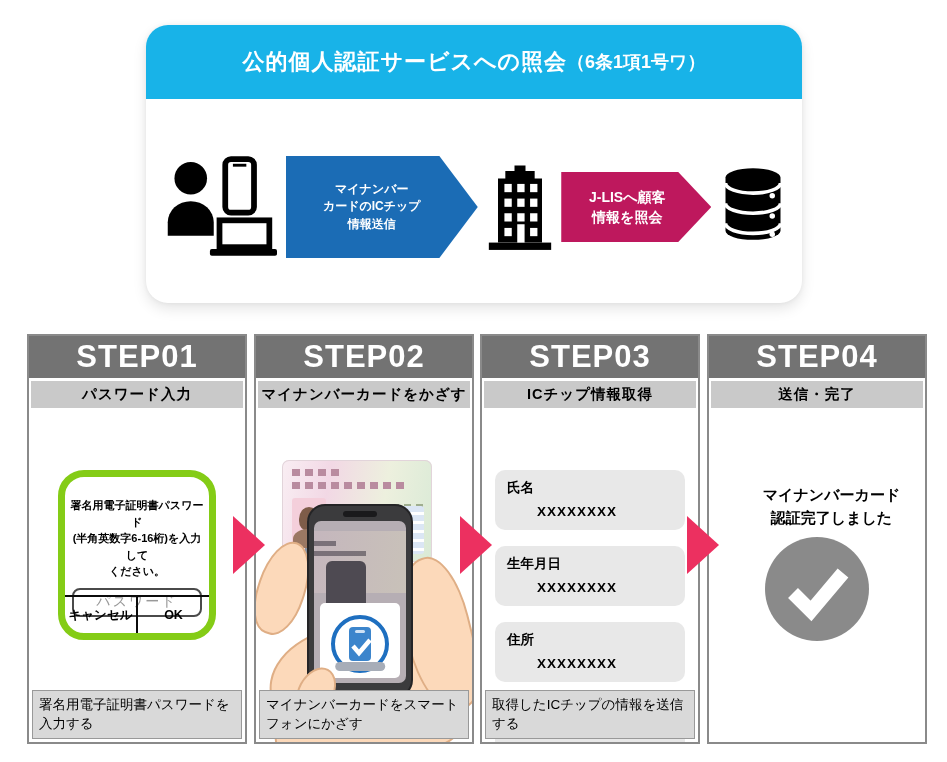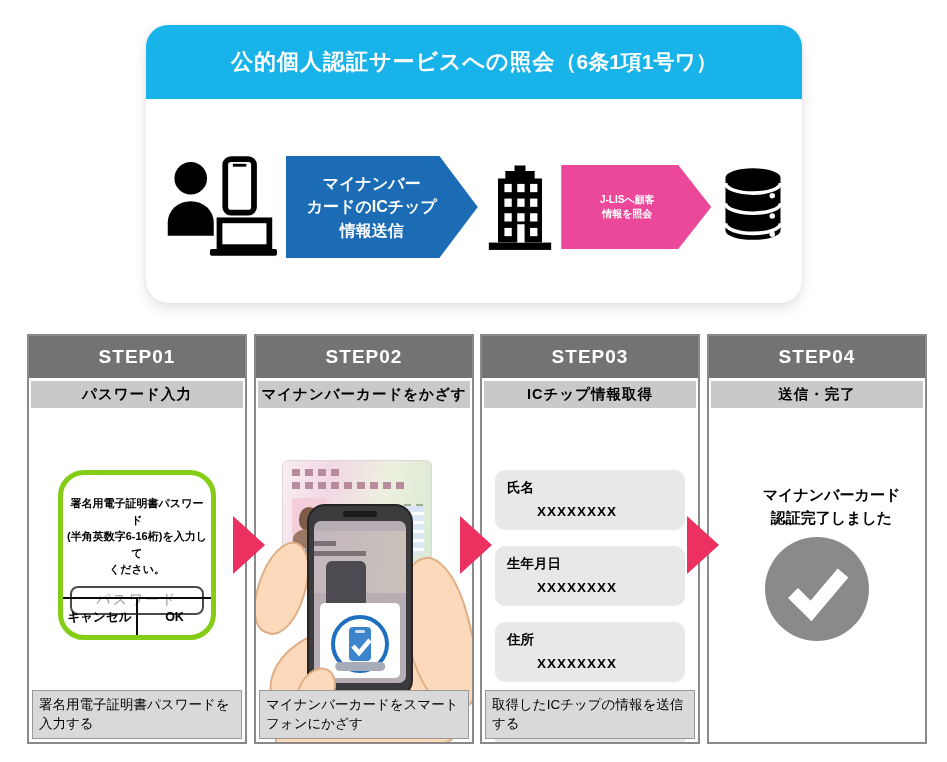--- a/index.html
+++ b/index.html
@@ -5,47 +5,47 @@
   * { margin:0; padding:0; box-sizing:border-box; }
   html,body { width:947px; height:762px; }
   body { position:relative; background:#fff; font-family:"Liberation Sans", sans-serif; overflow:hidden; color:#000; }
 
   
   .top-card { position:absolute; left:146px; top:25px; width:656px; height:278px; background:#fff;
               border-radius:22px; box-shadow:0 6px 14px rgba(0,0,0,.10), 0 0 5px rgba(0,0,0,.06); }
   .card-header { height:74px; border-radius:22px 22px 0 0; background:#18b3e8; display:flex;
                  align-items:center; justify-content:center; color:#fff; font-weight:bold; }
   .card-title-main { font-size:22px; letter-spacing:1px; }
-  .card-title-sub { font-size:21px; margin-top:0; }
+  .card-title-sub { font-size:18px; margin-top:0; }
   .flow-row { display:flex; align-items:center; justify-content:space-between; padding:0 16px; height:216px; }
   .arrow { color:#fff; font-weight:bold; text-align:center; display:flex; flex-direction:column; justify-content:center; }
   .arrow div { line-height:1.45; }
-  .arrow-send { width:192px; height:102px; background:#1b6cb5; font-size:16px; padding-right:20px;
+  .arrow-send { width:192px; height:102px; background:#1b6cb5; font-size:12px; padding-right:20px;
                 clip-path:polygon(0 0,80% 0,100% 50%,80% 100%,0 100%); }
-  .arrow-query { width:150px; height:84px; background:#ec4899; font-size:10px; padding-right:18px;
+  .arrow-query { width:150px; height:70px; background:#be185d; font-size:14px; padding-right:18px;
                  clip-path:polygon(0 0,78% 0,100% 50%,78% 100%,0 100%); }
 
   
   .panel { position:absolute; top:334px; width:220px; height:410px; border:2px solid #8a8a8a; background:#fff; }
   #panel1{left:27px} #panel2{left:254px} #panel3{left:480px} #panel4{left:707px}
   .step-header { height:42px; background:#737373; color:#fff; display:flex; align-items:center;
-                 justify-content:center; font-size:19px; font-weight:bold; letter-spacing:1px; }
+                 justify-content:center; font-size:31px; font-weight:bold; letter-spacing:1px; }
   .step-sub { height:27px; margin:3px 2px 0; background:#c9c9c9; display:flex; align-items:center;
               justify-content:center; font-size:14.5px; font-weight:bold; letter-spacing:1px; }
   .step-body { position:absolute; top:72px; left:0; right:0; bottom:0; overflow:hidden; }
   .step-caption { position:absolute; left:3px; right:3px; bottom:3px; background:#d9d9d9; border:1px solid #999;
                   min-height:40px; padding:4px 6px; font-size:13.5px; font-weight:normal; line-height:1.45; z-index:6; }
 
   
   .step-arrow { position:absolute; width:32px; height:58px; top:516px; background:#ec3060;
                 clip-path:polygon(0 0,100% 50%,0 100%); z-index:9; }
   #sarrow1{left:233px} #sarrow2{left:460px} #sarrow3{left:687px}
 
   
-  .dialog { width:158px; height:170px; margin:62px auto 0; border:5px solid #84cc16; border-radius:26px;
+  .dialog { width:158px; height:170px; margin:62px auto 0; border:7px solid #84cc16; border-radius:26px;
             position:relative; background:#fff; }
   .dialog-msg { padding:20px 4px 0; text-align:center; font-size:11px; font-weight:bold; line-height:1.5; }
   .dialog-input { margin:8px 7px 0; height:29px; border:2px solid #4a4a4a; border-radius:8px; display:flex;
                   align-items:center; justify-content:center; color:#999; font-size:14px; letter-spacing:2px; background:#fff; }
   .dialog-buttons { position:absolute; left:0; right:0; bottom:0; height:38px; border-top:2px solid #0b0b0b; display:flex; }
   .dialog-btn { flex:1; display:flex; align-items:center; justify-content:center; font-weight:bold; font-size:12.5px; }
   .dialog-btn-cancel { border-right:2px solid #0b0b0b; }
 
   
   .illus { position:absolute; inset:0; overflow:hidden; }

